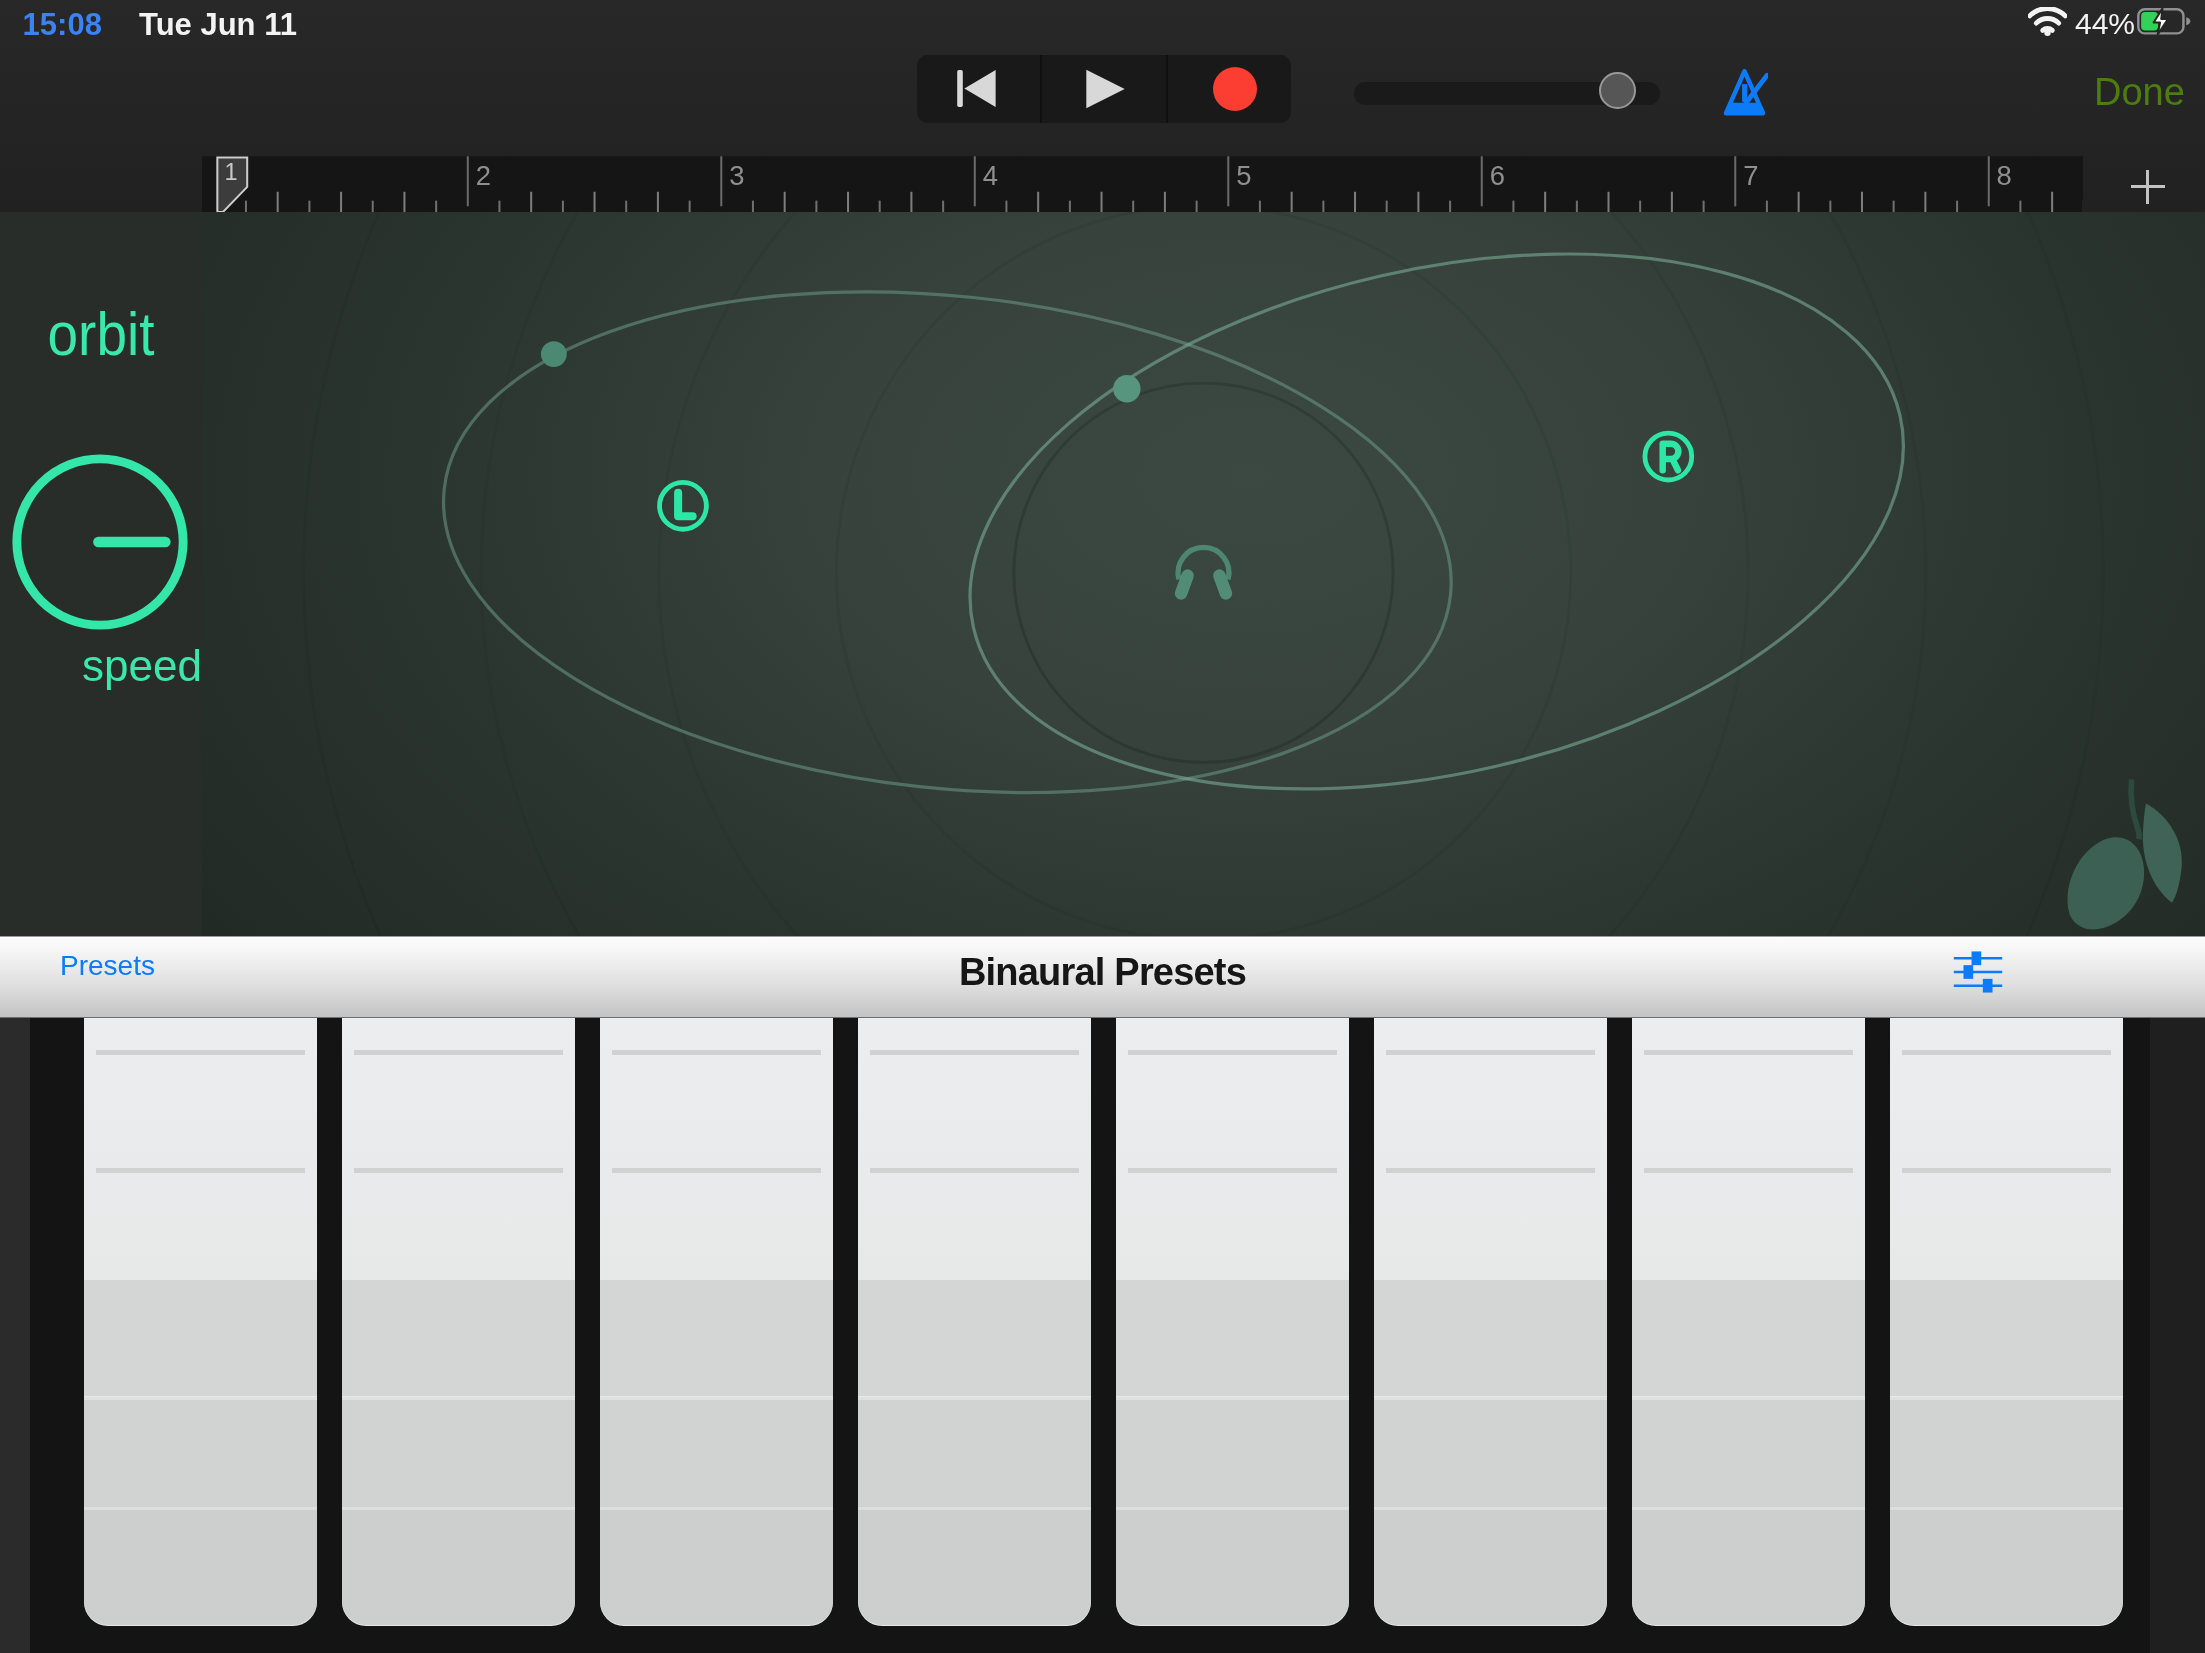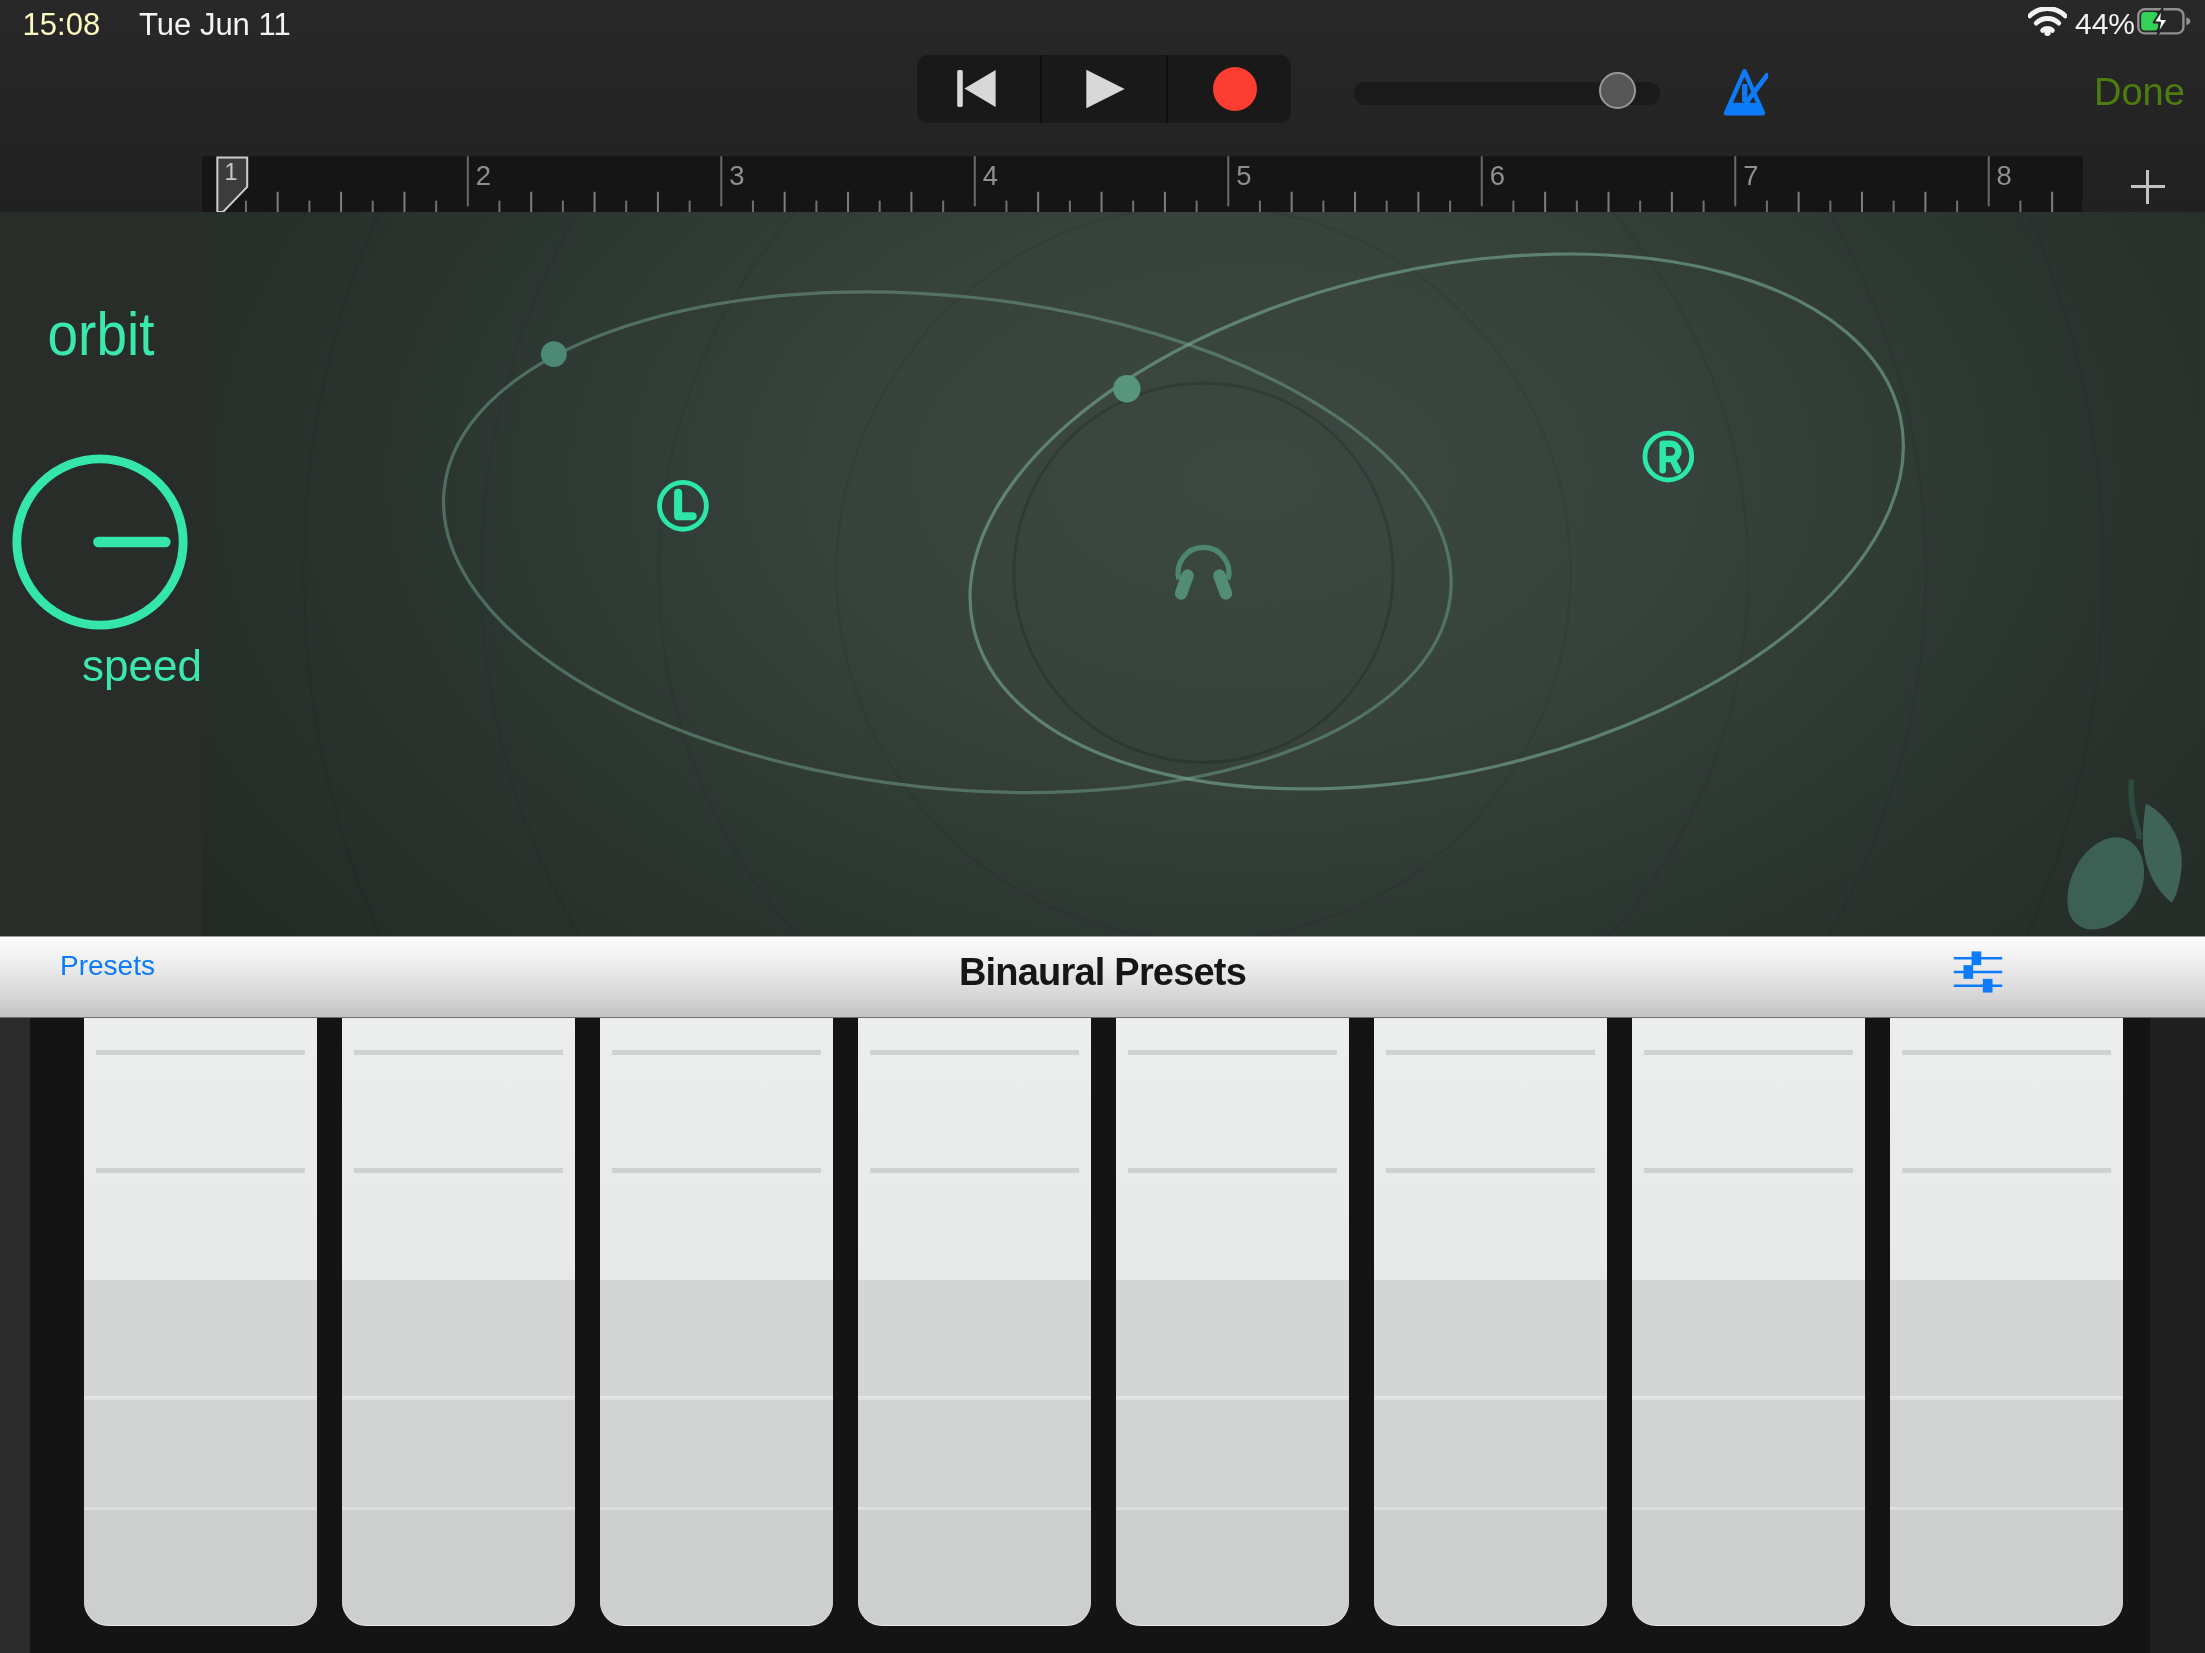--- a/index.html
+++ b/index.html
@@ -1,22 +1,22 @@
 <!DOCTYPE html>
 <html style="font-size:13px"><head><meta charset="utf-8">
 <style>
   html,body{margin:0;padding:0}
   body{width:2205px;height:1653px;position:relative;overflow:hidden;background:#141414;
        font-family:"Liberation Sans",sans-serif}
   svg text{font-family:"Liberation Sans",sans-serif}
 </style></head>
 <body>
 <div style="position:absolute;left:0;top:0;width:2205px;height:212px;background:linear-gradient(#282828,#212121)"></div>
-<div style="position:absolute;left:22.6px;top:6.5px;font-size:31px;font-weight:normal;color:#fef9c3">15:08</div>
-<div style="position:absolute;left:139px;top:6.5px;font-size:31px;font-weight:normal;color:#f3f3f3">Tue Jun 11</div>
+<div style="position:absolute;left:22.6px;top:6.5px;font-size:31px;font-weight:bold;color:#3b82f6">15:08</div>
+<div style="position:absolute;left:139px;top:6.5px;font-size:31px;font-weight:bold;color:#f3f3f3">Tue Jun 11</div>
 <svg style="position:absolute;left:2028px;top:7.3px" width="39" height="29" viewBox="0 0 48 36">
     <path d="M2,11 A31,31 0 0 1 46,11" fill="none" stroke="#f3f3f3" stroke-width="6" stroke-linecap="round"></path>
     <path d="M10,20 A20,20 0 0 1 38,20" fill="none" stroke="#f3f3f3" stroke-width="6" stroke-linecap="round"></path>
     <path d="M18,29 A9,9 0 0 1 30,29" fill="none" stroke="#f3f3f3" stroke-width="6" stroke-linecap="round"></path>
     <circle cx="24" cy="32" r="4" fill="#f3f3f3"></circle>
   </svg>
 <div style="position:absolute;left:2075px;top:7.3px;font-size:30px;color:#f3f3f3">44%</div>
 <svg style="position:absolute;left:2137px;top:8px" width="55" height="27.4" viewBox="0 0 68 34">
     <rect x="1.5" y="1.5" width="56" height="30" rx="8" fill="none" stroke="#909090" stroke-width="3"></rect>
     <rect x="5" y="5" width="21" height="23" rx="5" fill="#32d158"></rect>

